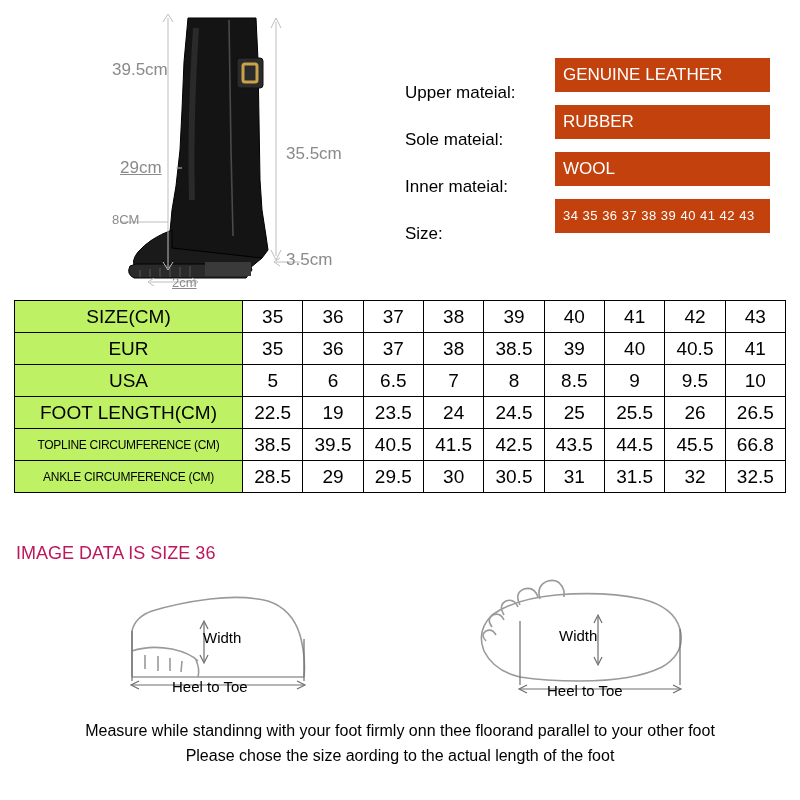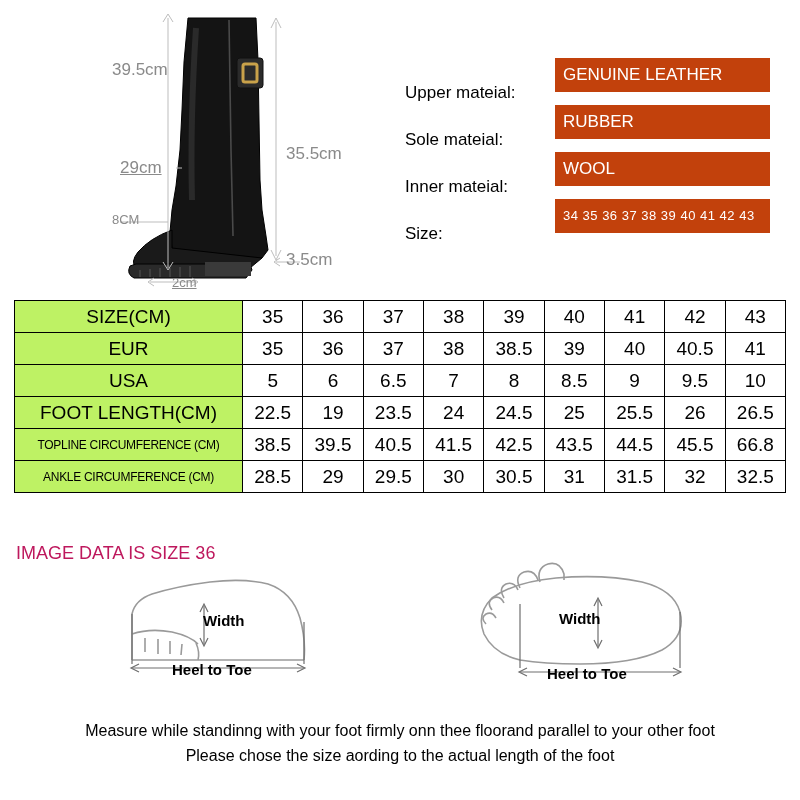--- a/index.html
+++ b/index.html
@@ -126,24 +126,23 @@
     top: 543px;
     color: #be185d;
     font-size: 18px;
     font-family: "Liberation Sans", sans-serif;
   }
 
   
   .feet {
     position: absolute;
     left: 0;
-    top: 548px;
+    top: 565px;
     width: 736px;
     height: 150px;
-    font-weight: bold;
   }
   .foot-label {
     position: absolute;
     font-size: 15px;
     color: #000;
   }
 
   
   .footer {
     position: absolute;

